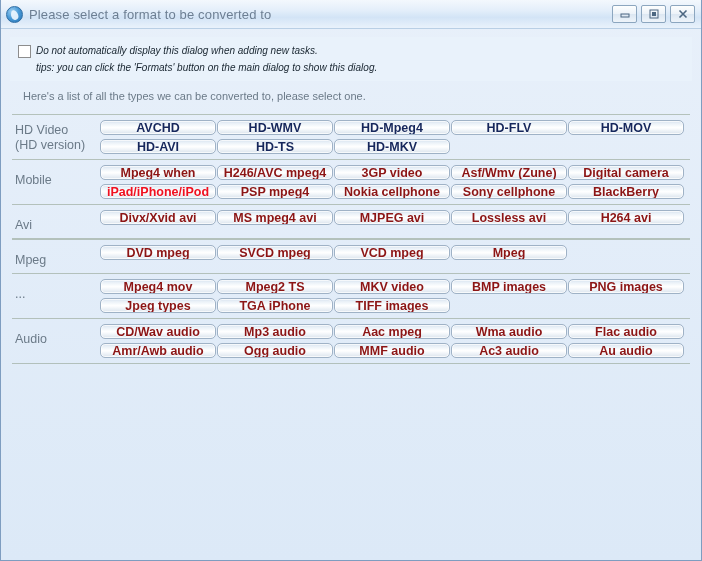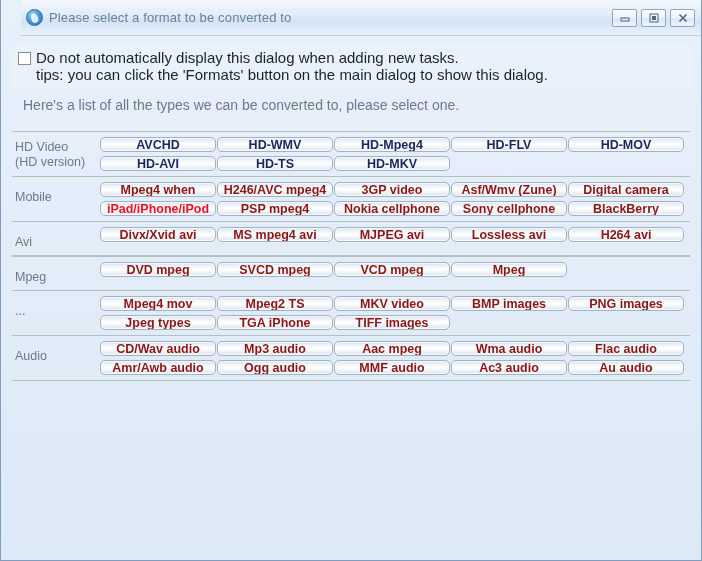--- a/index.html
+++ b/index.html
@@ -17,27 +17,26 @@
     height: 561px;
     background: linear-gradient(180deg, #e8f0fa 0%, #dce9f7 100%);
     border: 1px solid #7e9dc0;
     border-top: none;
     overflow: hidden;
   }
 
   
   #titlebar {
     position: relative;
-    height: 36px;
+    height: 29px;
     background: linear-gradient(180deg,#f3f8fd 0%, #e3eefa 38%, #d3e4f6 62%, #e9f2fb 100%);
     border-bottom: 1px solid #b9cfe5;
     display: flex;
     align-items: center;
     padding: 0 4px 0 5px;
-    margin-left: 20px;
   }
   #app-icon {
     width: 17px; height: 17px;
     border-radius: 50%;
     background: radial-gradient(circle at 34% 30%, #9fd0f2 0%, #4a9bd8 45%, #2573b5 100%);
     border: 1px solid #2e6da4;
     position: relative;
     flex: 0 0 auto;
     margin-right: 6px;
   }
@@ -80,38 +79,39 @@
   #chk {
     width: 13px; height: 13px;
     background: #ffffff;
     border: 1px solid #8d8d8d;
     margin: 3px 5px 0 6px;
     flex: 0 0 auto;
     cursor: pointer;
   }
   #chk-lines { line-height: 17px; }
   .chk-line {
-    font-size: 15px;
+    font-size: 10px;
     color: #17242f;
     white-space: nowrap;
+    font-style: italic;
   }
 
   #hint-row {
     margin: 6px 9px 0 9px;
     padding: 3px 0 5px 13px;
   }
   #hint-text {
-    font-size: 14px;
+    font-size: 11px;
     color: #6b7a88;
     white-space: nowrap;
   }
 
   
   #cats {
-    margin: 12px 11px;
+    margin: 6px 11px;
     padding-top: 1px;
   }
   .rule {
     height: 0;
     border-top: 1px solid #9aa99a;
     opacity: .65;
     margin: 0;
   }
   .cat {
     display: flex;

